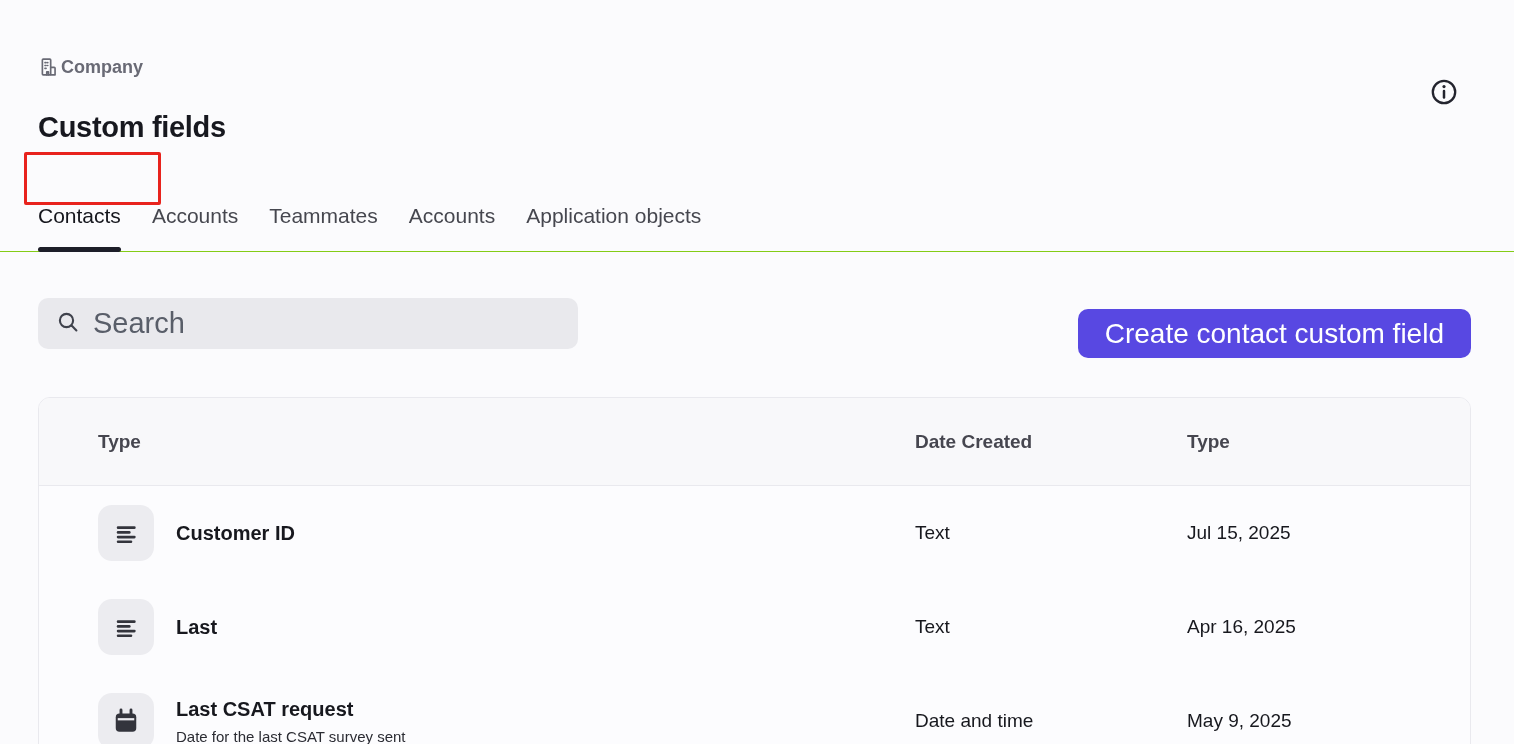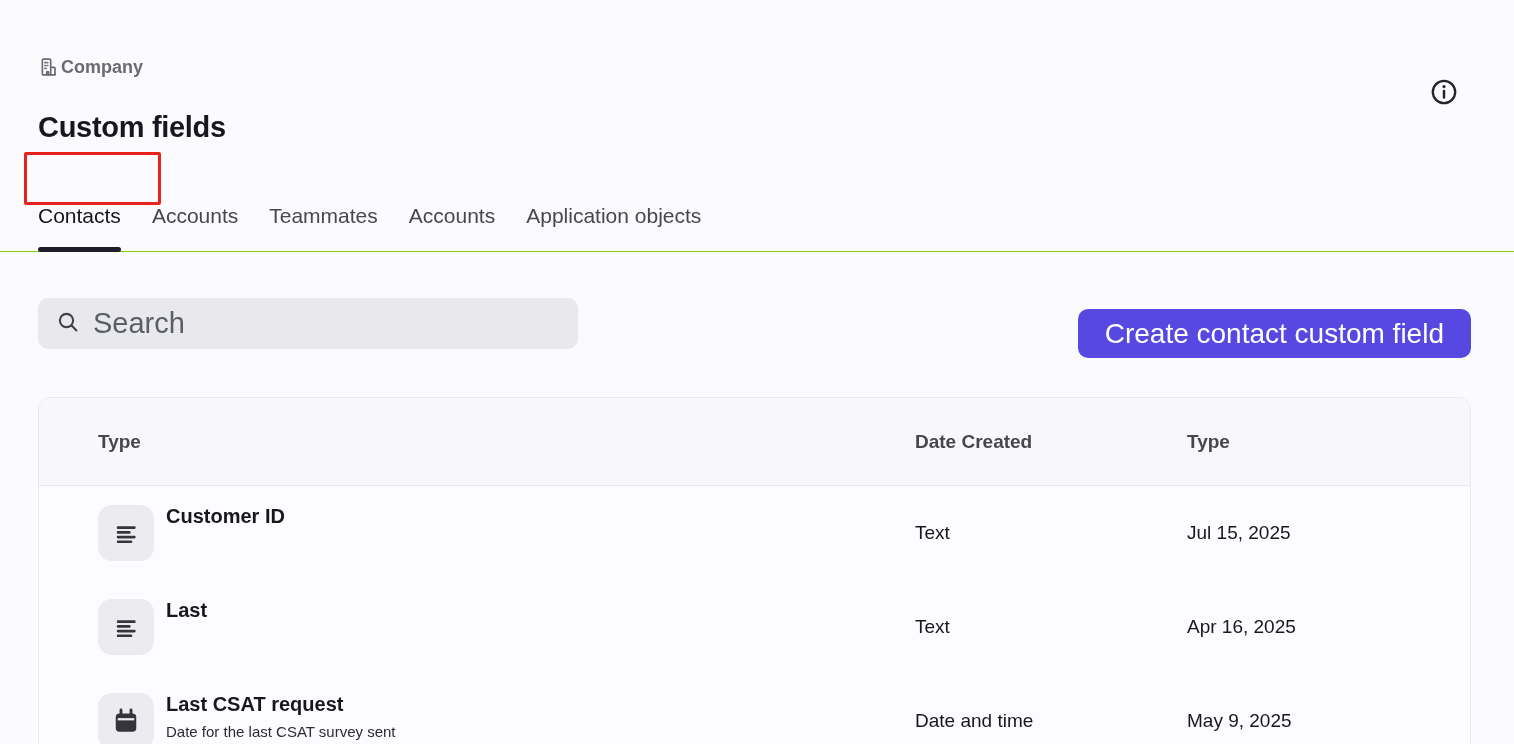--- a/index.html
+++ b/index.html
@@ -96,21 +96,21 @@
     padding-left:59px; padding-right:38px;
     align-items:center;
   }
   .thead {
     height:88px;
     background:#f8f8fa;
     border-bottom:1px solid #e9e9ee;
     font-size:19px; font-weight:bold; color:#46464f;
   }
   .trow { min-height:94px; padding-top:19px; padding-bottom:19px; }
-  .name-cell { display:flex; align-items:flex-start; gap:12px; }
+  .name-cell { display:flex; align-items:center; gap:22px; }
   .row-icon {
     width:56px; height:56px; flex:0 0 auto;
     background:#ececf0; border-radius:14px;
     display:flex; align-items:center; justify-content:center;
   }
   .row-icon svg { display:none; }
   .row-icon[data-icon="text-icon"] svg.glyph-text { display:block; }
   .row-icon[data-icon="calendar-icon"] svg.glyph-cal { display:block; }
   .row-name { font-size:20px; font-weight:bold; color:#17181e; }
   .row-desc { font-size:15px; color:#2b2c33; margin-top:7px; }

